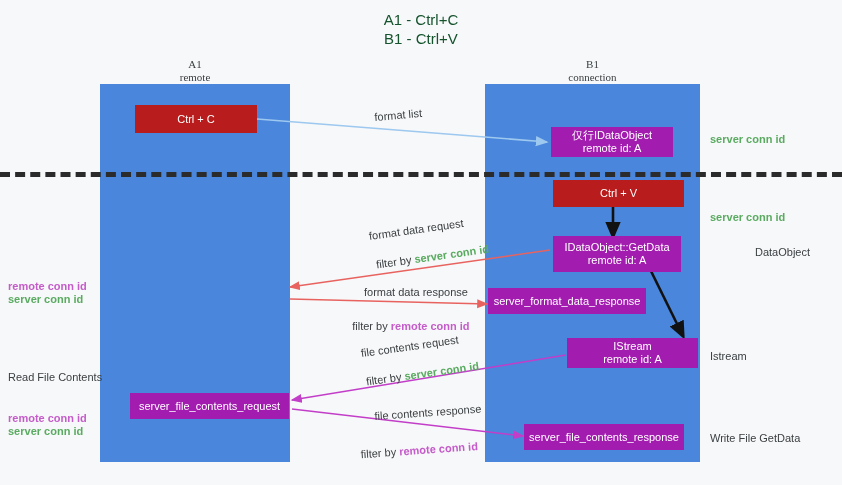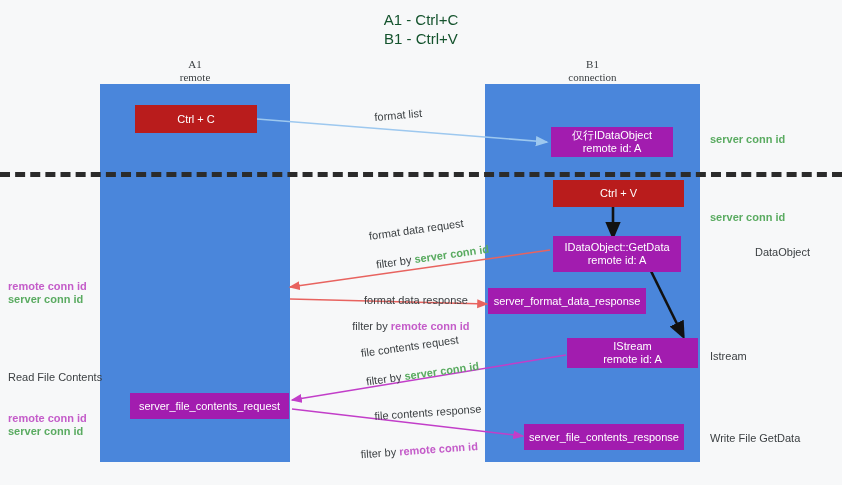--- a/index.html
+++ b/index.html
@@ -123,21 +123,21 @@
 
   <div class="box orange" style="left:130px;top:393px;width:159px;height:26px;">server_file_contents_request</div>
 
   <div class="lbl rot" style="left:375px;top:110px;transform:rotate(-5deg);">format list</div>
 
   <div class="lbl rot" style="left:370px;top:229px;transform:rotate(-8deg);">format data request</div>
   <div class="lbl rot" style="left:367px;top:245px;transform:rotate(-8deg);">
     <span>filter by </span><span class="lbl green" style="position:static;">server conn id</span>
   </div>
 
-  <div class="lbl" style="left:364px;top:285px;margin-top:8px;">format data response</div>
+  <div class="lbl" style="left:364px;top:285px;">format data response</div>
   <div class="lbl" style="left:340px;top:305px;">
     <span class="bold">filter by </span><span class="lbl purple" style="position:static;">remote conn id</span>
   </div>
 
   <div class="lbl rot" style="left:362px;top:346px;transform:rotate(-8deg);">file contents request</div>
   <div class="lbl rot" style="left:357px;top:362px;transform:rotate(-8deg);">
     <span>filter by </span><span class="lbl green" style="position:static;">server conn id</span>
   </div>
 
   <div class="lbl rot" style="left:375px;top:409px;transform:rotate(-4deg);">file contents response</div>

